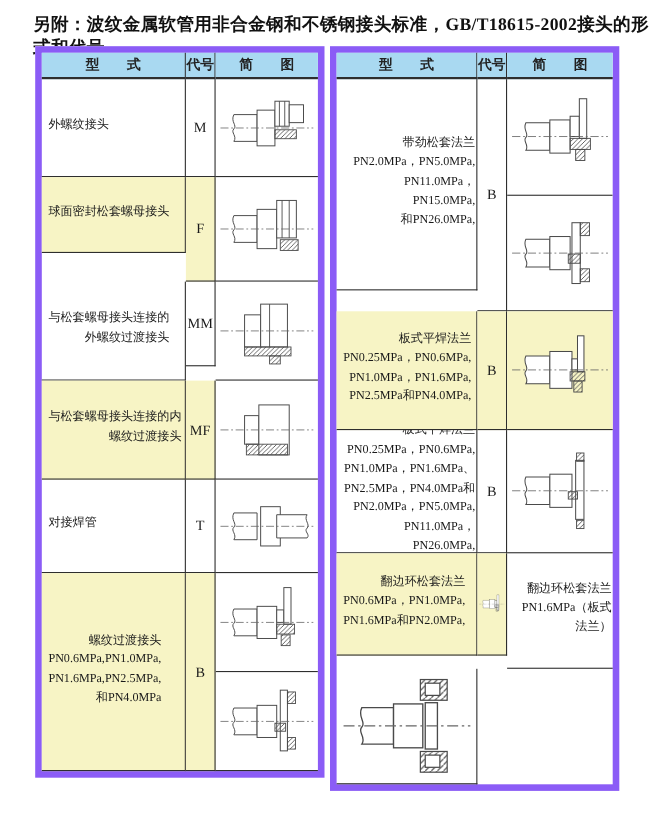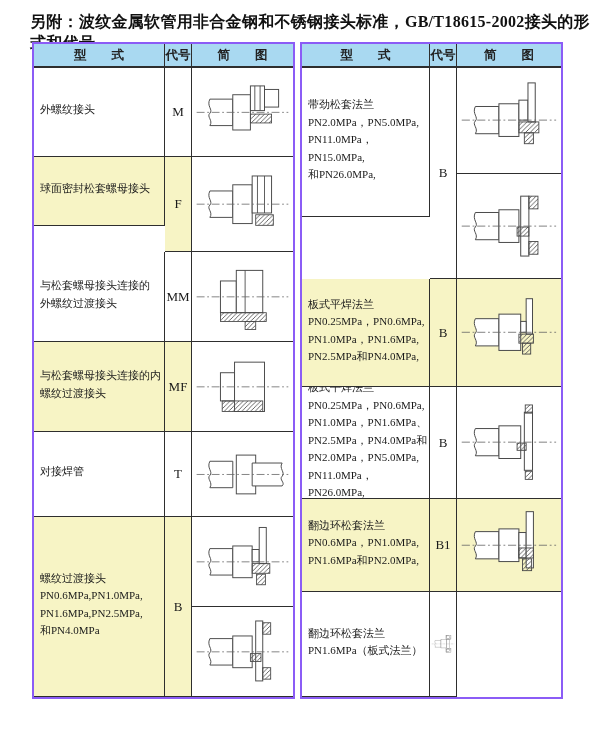--- a/index.html
+++ b/index.html
@@ -1,29 +1,29 @@
 <!DOCTYPE html>
 <html><head>
 <meta charset="utf-8">
 <style>
   html,body{margin:0;padding:0;}
   body{width:600px;height:740px;background:#ffffff;position:relative;overflow:hidden;
        font-family:"Liberation Serif", serif;}
   .title{position:absolute;left:30px;top:12px;width:560px;font-size:16px;font-weight:700;
          color:#111;letter-spacing:0.3px;}
   .half{position:absolute;top:42px;display:grid;box-sizing:border-box;
-        border:2px solid #8b5cf6;background:#fff;}
+        border:6px solid #8b5cf6;background:#fff;}
   #left-table{left:32px;width:263px;grid-template-columns:131px 27px 1fr;}
   #right-table{left:300px;width:263px;grid-template-columns:128px 27px 1fr;}
   .cell{box-sizing:border-box;border-right:1px solid #2e2e2e;border-bottom:1px solid #2e2e2e;
         display:flex;align-items:center;overflow:hidden;}
   .cell:nth-child(3n){border-right:none;}
   .hdr{height:24px;background:var(--hdrbg,#a9d9f1);justify-content:center;
        font-size:12.5px;font-weight:700;color:#222;border-bottom:2px solid #2e2e2e;}
-  .type{padding:2px 1px 6px 6px;}
+  .type{padding:2px 1px 6px 6px;text-align:right;}
   .ttext{white-space:pre-line;font-size:11px;line-height:17.5px;color:#1a1a1a;}
   .code{justify-content:center;font-size:13px;color:#1a1a1a;}
   .hl{background:var(--hlbg,#f7f4c5);}
   .sketch{flex-direction:column;align-items:stretch;padding:0;}
   .skcell{flex:1 1 0;display:flex;align-items:center;justify-content:center;min-height:0;}
   .skdiv{border-bottom:1px solid #2e2e2e;}
   .skcell svg{width:96%;height:94%;}
 </style>
 </head>
 <body style="--hdrbg: #a9d9f1; --hlbg: #f7f4c5;">
@@ -79,21 +79,21 @@
           <line x1="80" y1="11" x2="80" y2="53" stroke="#4a4a4a" stroke-width="1"></line>
           <rect x="70" y="55" width="20" height="12" fill="url(#hpat)" stroke="#4a4a4a" stroke-width="1"></rect>
           <line x1="3" y1="43" x2="107" y2="43" stroke="#666" stroke-width="0.9" stroke-dasharray="9 3 2 3"></line>
         </svg>
       </div>
     </div>
     <div class="cell type" style="height:90px">
       <span class="ttext">与松套螺母接头连接的
 外螺纹过渡接头</span>
     </div>
-    <div class="cell code" style="height:90px">
+    <div class="cell code" style="height:77px">
       <span>MM</span>
     </div>
     <div class="cell sketch" style="height:90px">
       <div class="skcell">
         <svg viewBox="0 0 110 86" preserveAspectRatio="xMidYMid meet">
           <defs>
             <pattern id="hpat" width="5" height="5" patternUnits="userSpaceOnUse">
               <path d="M0 5 L5 0" stroke="#555" stroke-width="1"></path>
             </pattern>
           </defs>
@@ -190,21 +190,21 @@
           <rect x="64" y="45" width="12" height="9" fill="url(#hpat)" stroke="#4a4a4a" stroke-width="1"></rect>
           <line x1="3" y1="43" x2="107" y2="43" stroke="#666" stroke-width="0.9" stroke-dasharray="9 3 2 3"></line>
         </svg>
       </div>
     </div>
   </div>
 <div class="half" id="right-table">
     <div class="cell hdr">型　　式</div>
     <div class="cell hdr">代号</div>
     <div class="cell hdr">简　　图</div>
-    <div class="cell type" style="height:149px">
+    <div class="cell type" style="height:192px">
       <span class="ttext">带劲松套法兰
 PN2.0MPa，PN5.0MPa,
 PN11.0MPa，PN15.0MPa,
 和PN26.0MPa,</span>
     </div>
     <div class="cell code" style="height:211px">
       <span>B</span>
     </div>
     <div class="cell sketch" style="height:211px">
       <div class="skcell skdiv">
@@ -294,23 +294,20 @@
           <rect x="64" y="44" width="10" height="8" fill="url(#hpat)" stroke="#4a4a4a" stroke-width="1"></rect>
           <line x1="3" y1="43" x2="107" y2="43" stroke="#666" stroke-width="0.9" stroke-dasharray="9 3 2 3"></line>
         </svg>
       </div>
     </div>
     <div class="cell type hl" style="height:93px">
       <span class="ttext">翻边环松套法兰
 PN0.6MPa，PN1.0MPa,
 PN1.6MPa和PN2.0MPa,</span>
     </div>
-    <div class="cell code hl" style="height:93px">
-      <span>B1</span>
-    </div>
     <div class="cell sketch hl" style="height:93px">
       <div class="skcell">
         <svg viewBox="0 0 110 86" preserveAspectRatio="xMidYMid meet">
           <defs>
             <pattern id="hpat" width="5" height="5" patternUnits="userSpaceOnUse">
               <path d="M0 5 L5 0" stroke="#555" stroke-width="1"></path>
             </pattern>
           </defs>
           <path d="M44 28 L18 28 C14 36 22 40 18 44 C14 48 22 52 18 58 L44 58 Z" fill="#fff" stroke="#4a4a4a" stroke-width="1.1"></path>
           <rect x="44" y="25" width="22" height="36" fill="#fff" stroke="#4a4a4a" stroke-width="1.1"></rect>

